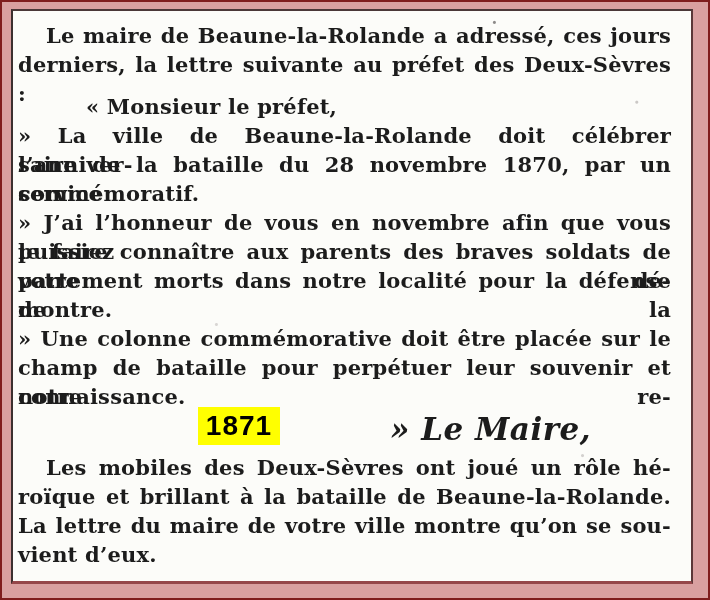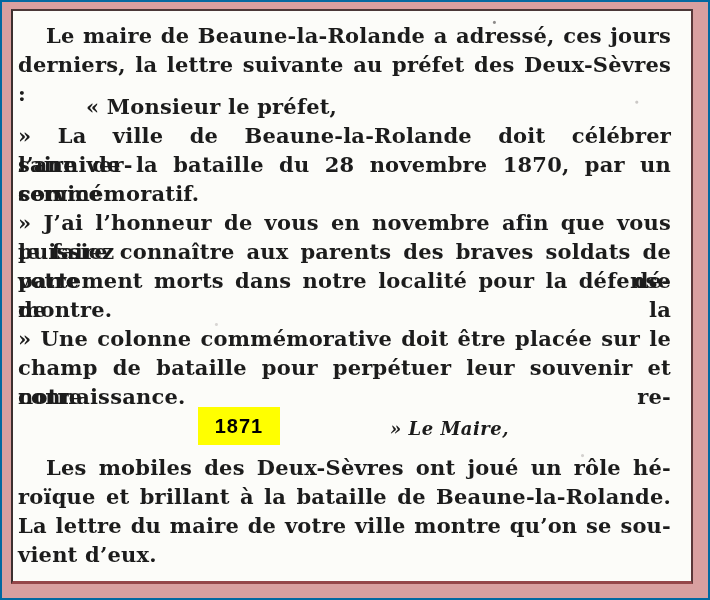--- a/index.html
+++ b/index.html
@@ -8,21 +8,21 @@
     width: 710px;
     height: 600px;
     overflow: hidden;
     font-family: "DejaVu Serif", serif;
   }
   .frame {
     box-sizing: border-box;
     width: 710px;
     height: 600px;
     background: #d9a0a0;
-    border: 2px solid #0369a1;
+    border: 2px solid #7f1d1d;
     padding: 7px 15px 14px 9px;
   }
   .page {
     box-sizing: border-box;
     width: 100%;
     height: 100%;
     background: #fcfcf9;
     background-image:
       radial-gradient(circle at 71% 2%, rgba(50,45,45,.55) 1px, transparent 2px),
       radial-gradient(circle at 92% 16%, rgba(90,80,80,.30) 1px, transparent 2px),
@@ -61,31 +61,31 @@
   .year-badge {
     position: absolute;
     left: 180px;
     top: 0;
     width: 82px;
     height: 38px;
     background: #ffff00;
     color: #000;
     font-family: "Liberation Sans", sans-serif;
     font-weight: 700;
-    font-size: 20px;
+    font-size: 28px;
     line-height: 38px;
     text-align: center;
     letter-spacing: 1px;
   }
   .signature {
     position: absolute;
     left: 372px;
     top: 6px;
     font-style: italic;
-    font-size: 18px;
+    font-size: 31px;
     line-height: 32px;
     letter-spacing: 0.5px;
   }
 </style>
 </head>
 <body>
 
 <div class="frame">
   <div class="page">
 

